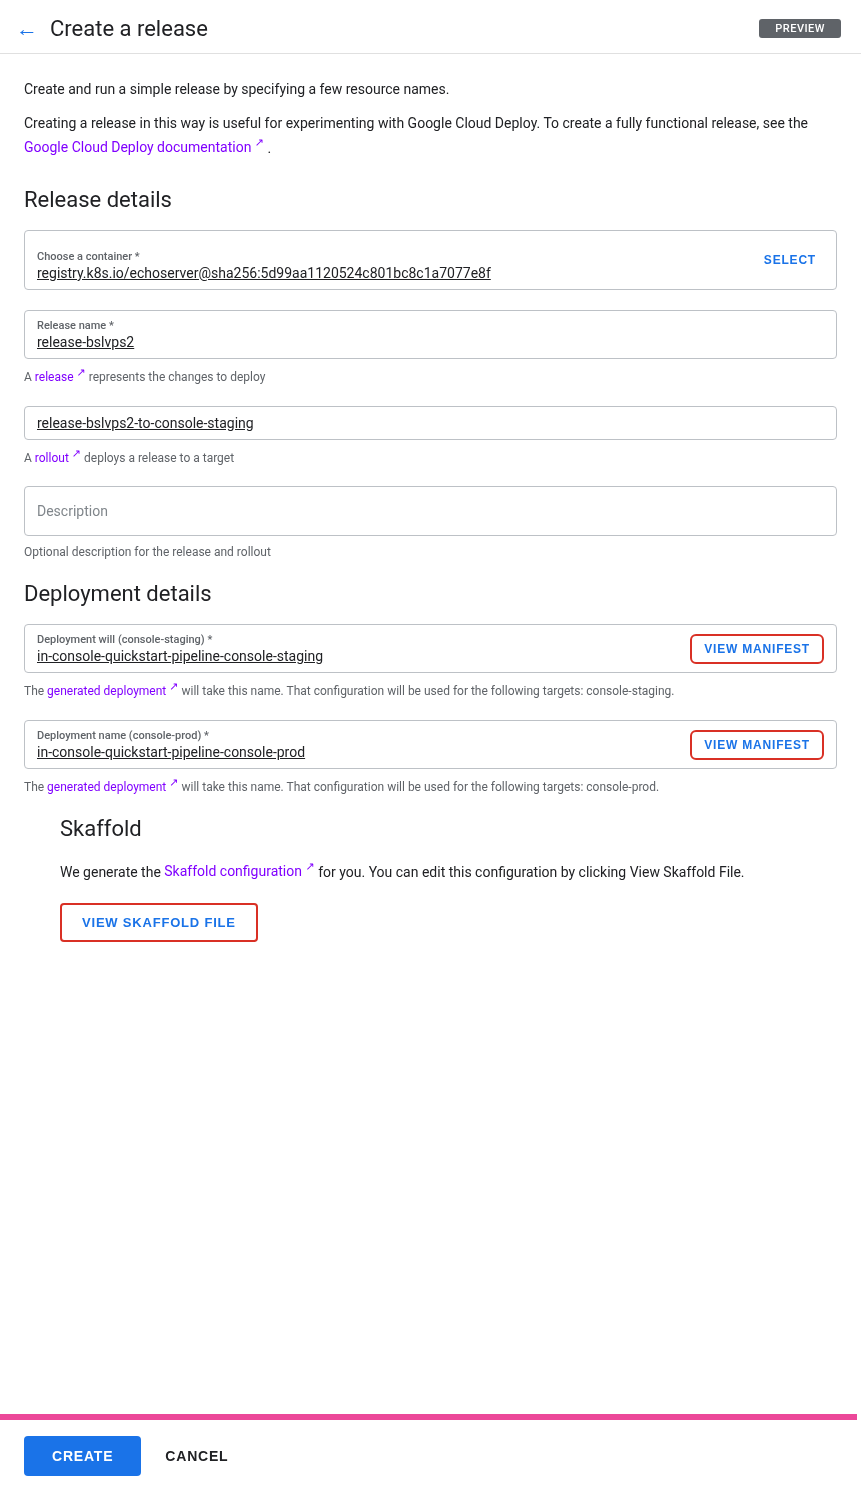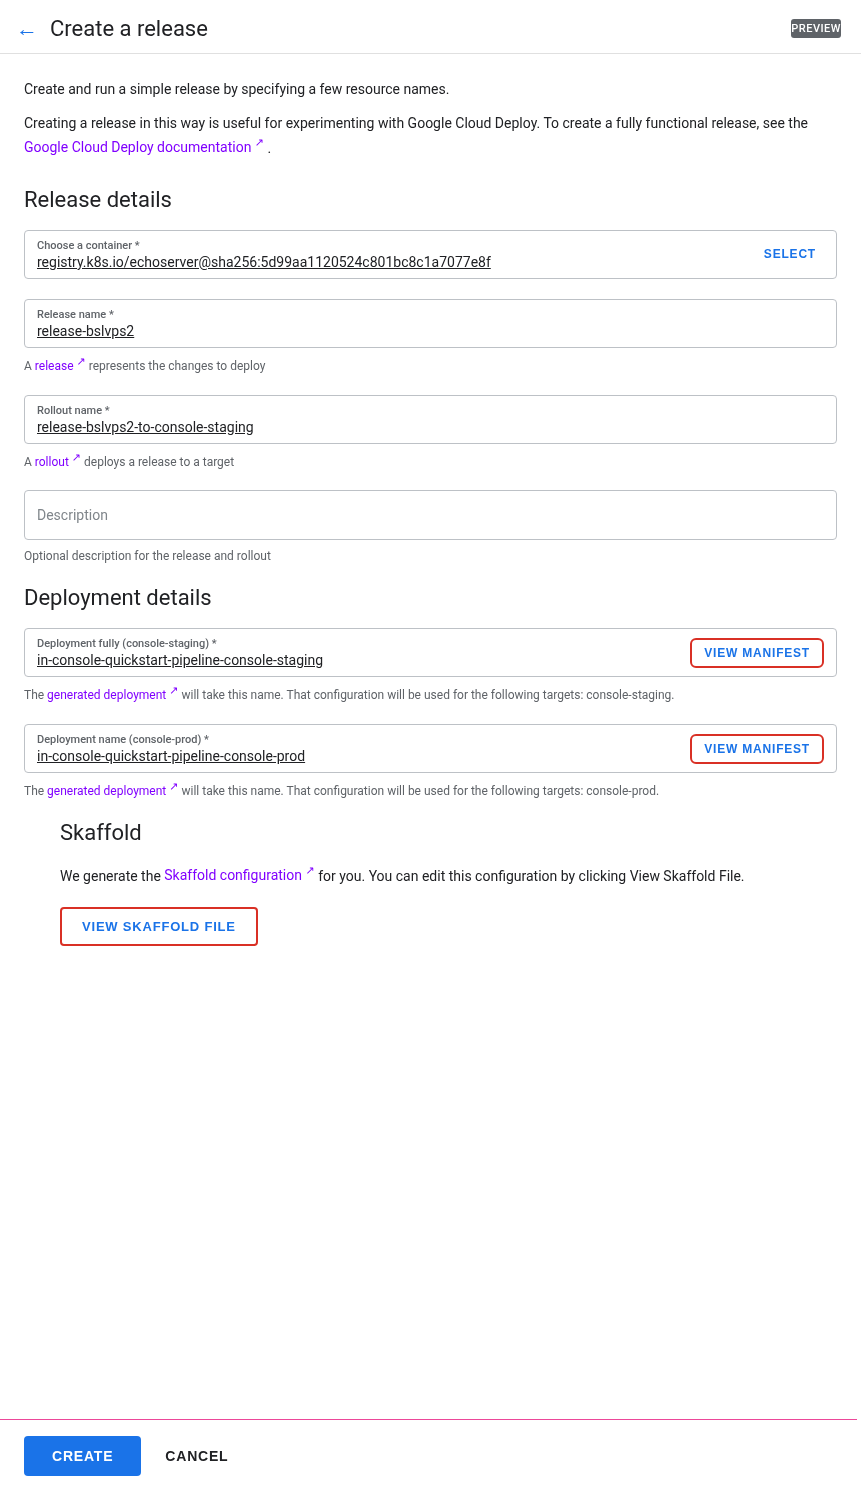--- a/index.html
+++ b/index.html
@@ -32,21 +32,21 @@
       font-size: 22px;
       font-weight: 400;
       color: #202124;
       flex: 1;
     }
     .preview-badge {
       background: #5f6368;
       color: #fff;
       font-size: 11px;
       font-weight: 500;
-      padding: 3px 0;
+      padding: 3px 16px;
       border-radius: 3px;
       letter-spacing: 0.5px;
     }
 
     
     .content {
       padding: 24px 24px 24px 24px;
     }
 
     .intro-text {
@@ -192,21 +192,21 @@
     .action-bar {
       position: fixed;
       bottom: 0;
       left: 0;
       width: 857px;
       display: flex;
       align-items: center;
       gap: 16px;
       padding: 16px 24px;
       background: #fff;
-      border-top: 1px solid #ec4899;
+      border-top: 6px solid #ec4899;
     }
     .btn-create {
       background: #1a73e8;
       color: #fff;
       font-size: 14px;
       font-weight: 600;
       letter-spacing: 0.8px;
       border: none;
       border-radius: 4px;
       padding: 12px 28px;
@@ -241,21 +241,21 @@
       <span>Google Cloud Deploy documentation</span>
       <span class="ext-icon">↗</span>
     </a>
     <span>.</span>
   </p>
 
   <h2 class="section-title">Release details</h2>
 
   <div class="field-group">
     <div class="field-wrapper field-with-action">
-      <div style="flex:1;">
+      <div style="flex:1;margin-top:11px;">
         <span class="field-label">Choose a container *</span>
         <span class="field-value">registry.k8s.io/echoserver@sha256:5d99aa1120524c801bc8c1a7077e8f</span>
       </div>
       <button class="field-action-btn">SELECT</button>
     </div>
   </div>
 
   <div class="field-group">
     <div class="field-wrapper">
       <span class="field-label">Release name *</span>
@@ -266,21 +266,20 @@
       <a class="link" href="#">
         <span>release</span>
         <span class="ext-icon">↗</span>
       </a>
       <span> represents the changes to deploy</span>
     </div>
   </div>
 
   <div class="field-group">
     <div class="field-wrapper">
-      <span class="field-label">Rollout name *</span>
       <input type="text" class="field-value" value="release-bslvps2-to-console-staging" style="">
     </div>
     <div class="field-hint">
       <span>A </span>
       <a class="link" href="#">
         <span>rollout</span>
         <span class="ext-icon">↗</span>
       </a>
       <span> deploys a release to a target</span>
     </div>
@@ -291,21 +290,21 @@
       <span class="description-placeholder">Description</span>
     </div>
     <div class="field-hint">Optional description for the release and rollout</div>
   </div>
 
   <h2 class="section-title" style="margin-top: 20px;">Deployment details</h2>
 
   <div class="field-group">
     <div class="field-wrapper field-with-action">
       <div style="flex:1;">
-        <span class="field-label">Deployment fully (console-staging) *</span>
+        <span class="field-label">Deployment will (console-staging) *</span>
         <span class="field-value">in-console-quickstart-pipeline-console-staging</span>
       </div>
       <button class="view-manifest-btn">VIEW MANIFEST</button>
     </div>
     <div class="field-hint">
       <span>The </span>
       <a class="link" href="#">
         <span>generated deployment</span>
         <span class="ext-icon">↗</span>
       </a>

